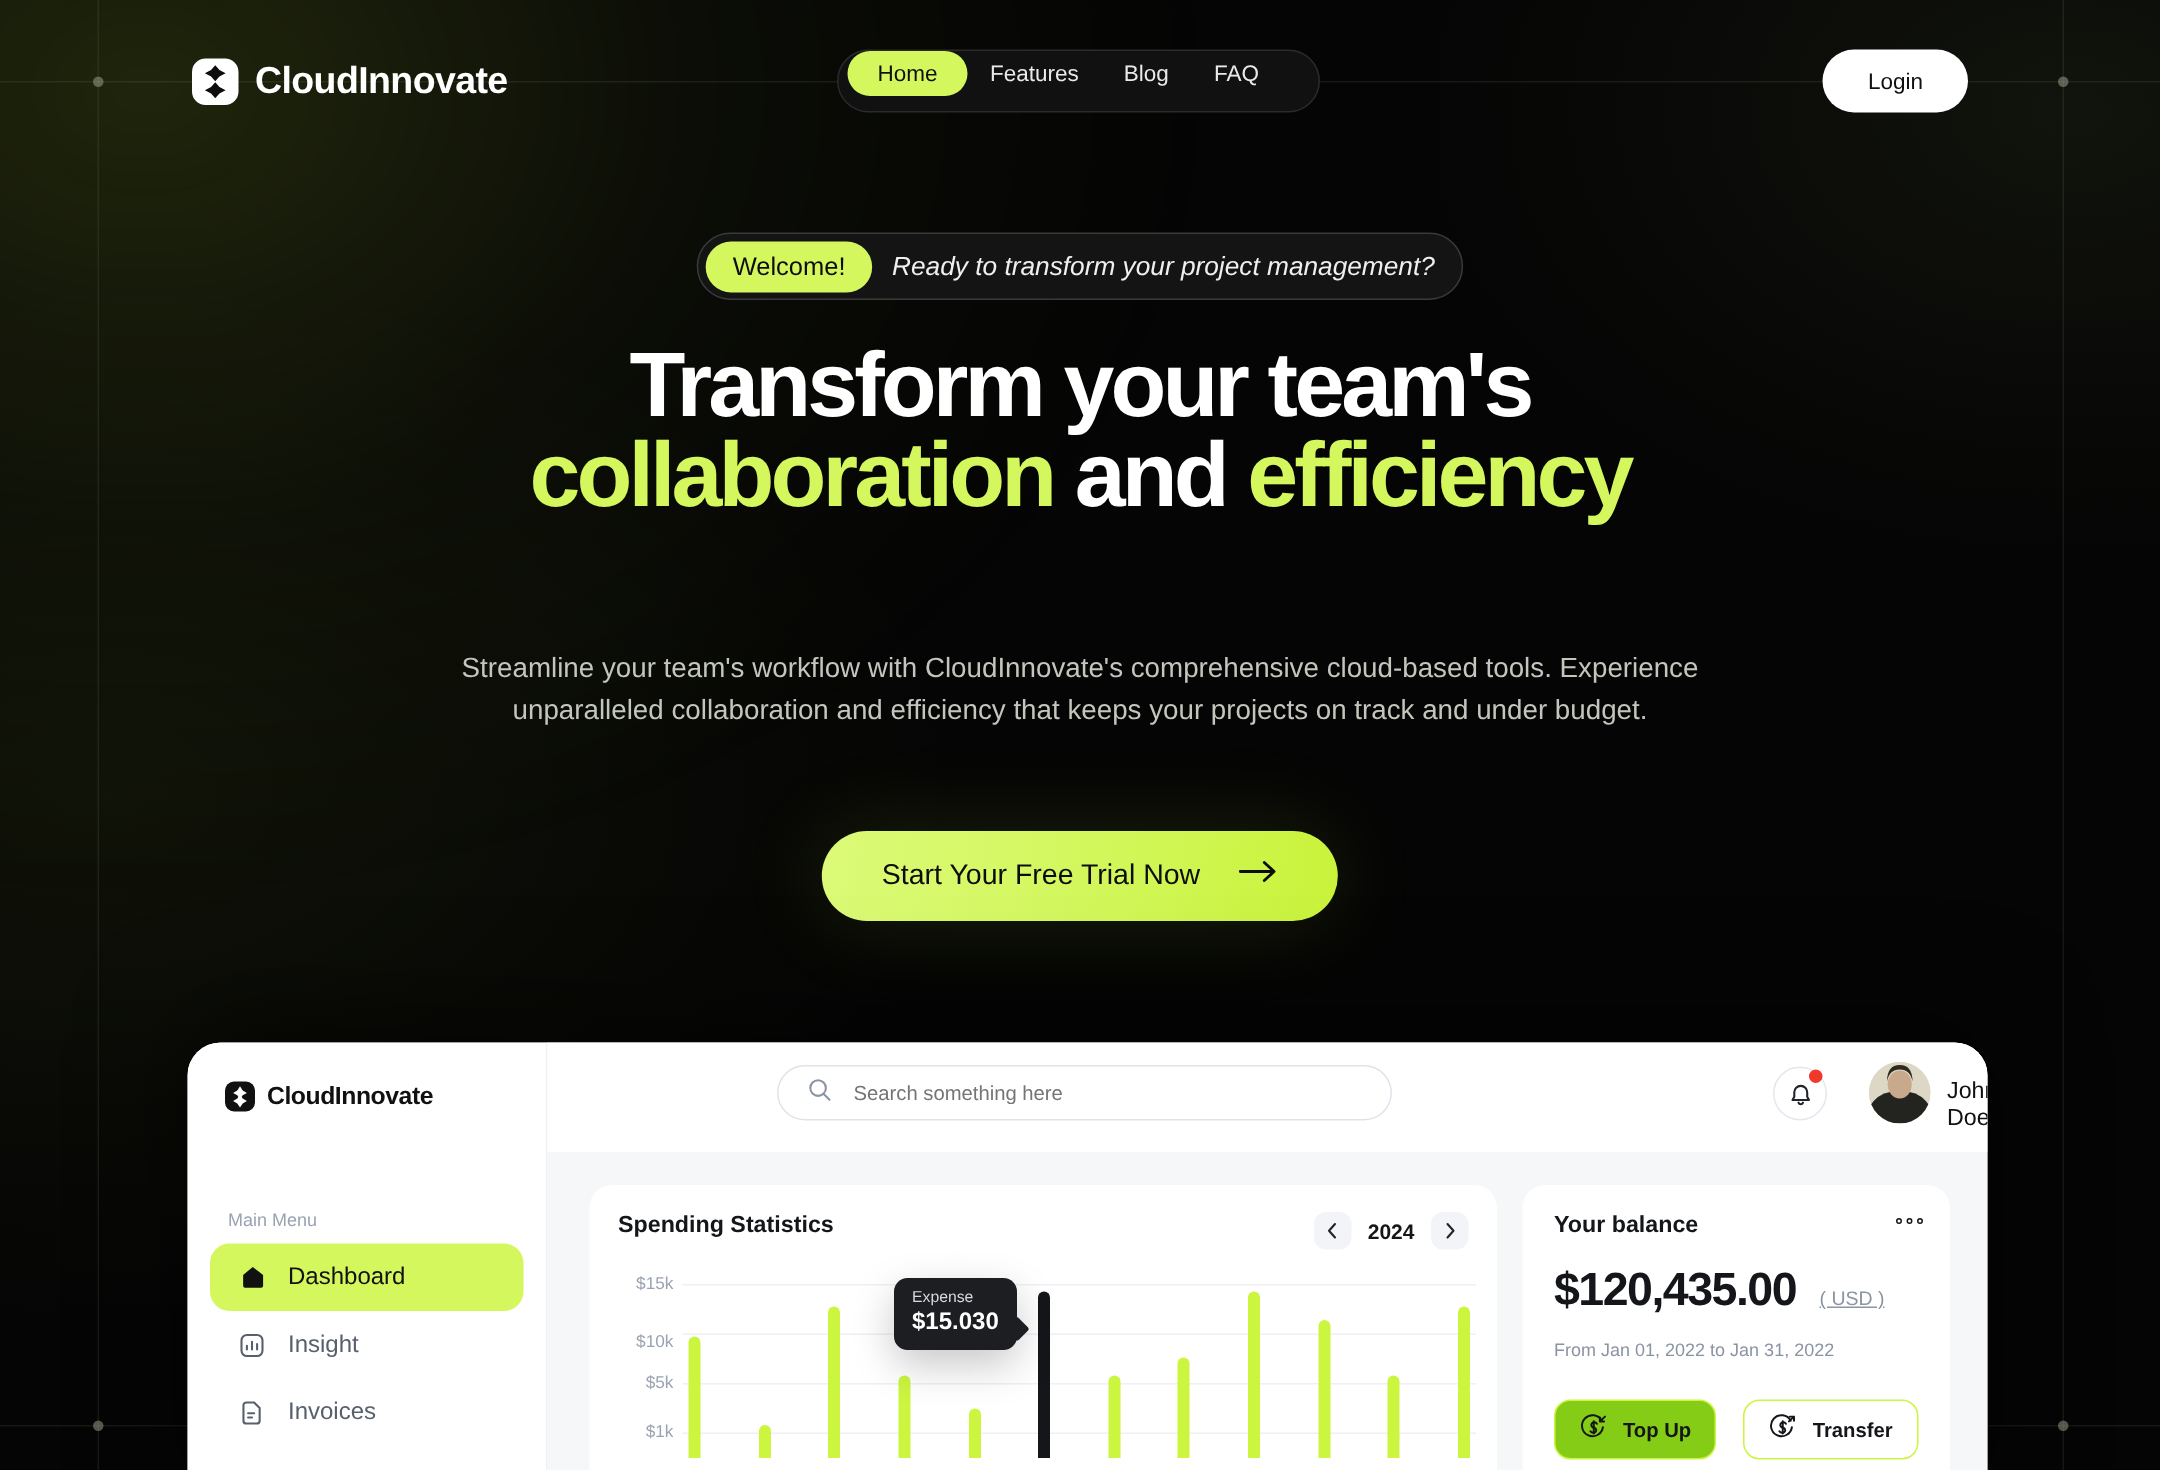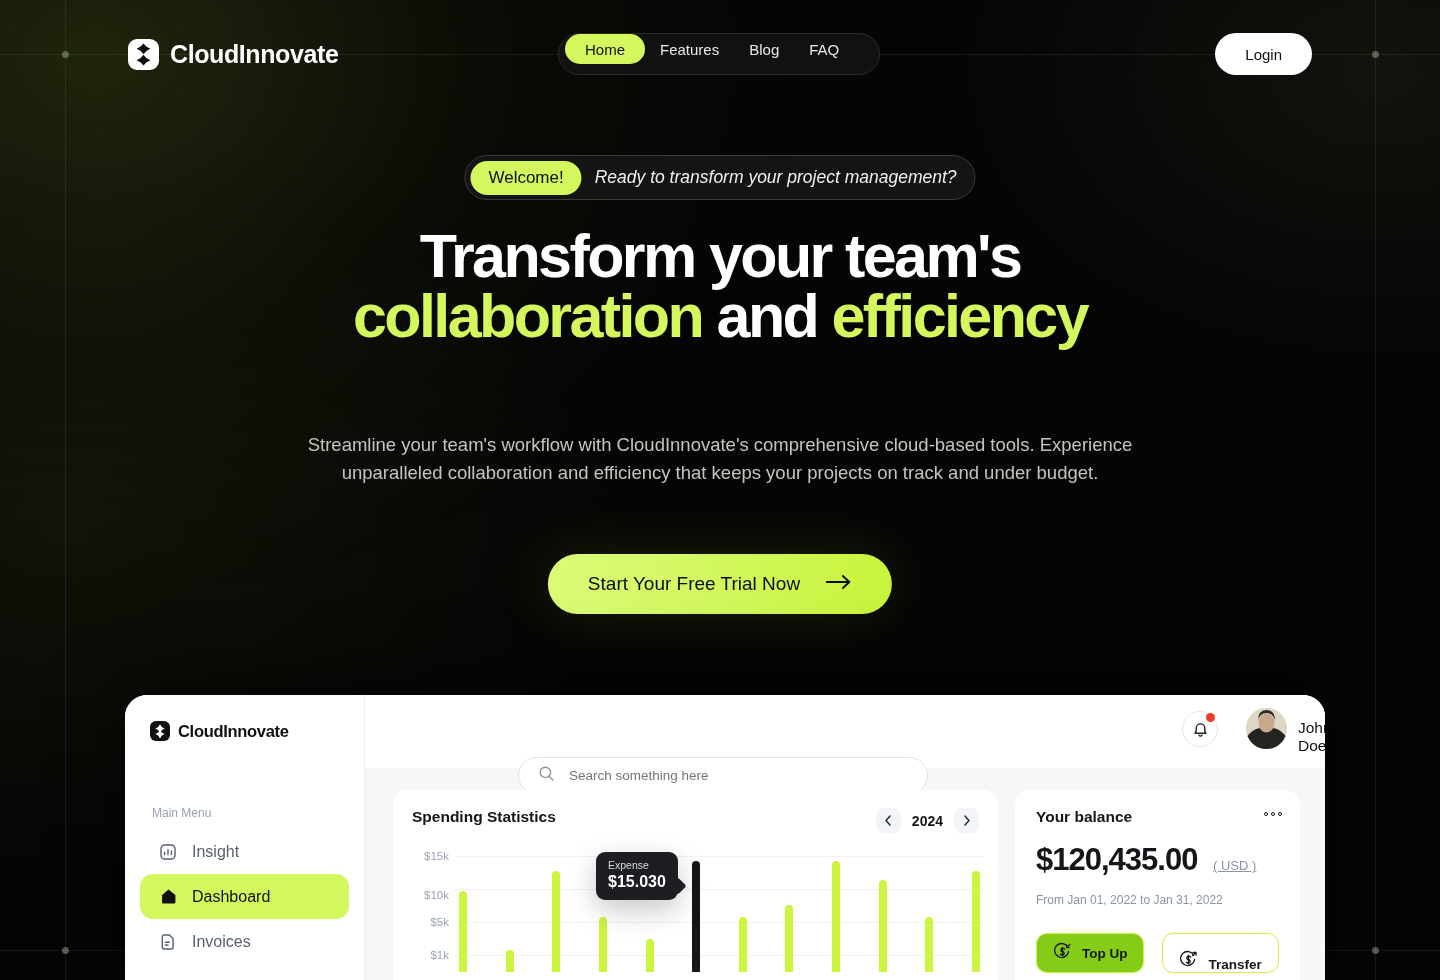--- a/index.html
+++ b/index.html
@@ -123,21 +123,21 @@
   .menu-ico{ width:20px; height:20px; display:flex; align-items:center; justify-content:center; flex:0 0 auto; }
 
   .dash-main{ position:absolute; left:240px; right:0; top:0; bottom:0; background:#f6f7f9; }
   .dash-top{
     position:absolute; left:0; right:0; top:0; height:73px; background:#fff;
     display:flex; align-items:center;
   }
   .search-box{
     position:absolute; left:153px; top:15px; width:410px; height:37px;
     border:1px solid #dfe3e9; border-radius:19px; display:flex; align-items:center; gap:14px;
-    padding:0 19px; background:#fff;margin-top:47px;
+    padding:0 19px; background:#fff;
   }
   .search-input{
     border:none; outline:none; background:transparent; font-family:inherit;
     font-size:13.5px; color:#8b94a3; width:310px;
   }
   .bell{
     position:absolute; left:817px; top:16px; width:36px; height:36px; border-radius:50%;
     border:1px solid #e3e7ed; display:flex; align-items:center; justify-content:center; background:#fff;
   }
   .bell-dot{ position:absolute; right:2px; top:1px; width:9px; height:9px; border-radius:50%; background:#f0392b; }
@@ -182,21 +182,21 @@
   .dot{ width:4px; height:4px; border-radius:50%; border:1.2px solid #14161a; }
   .bal-amount{ position:absolute; left:21px; top:52px; font-size:31px; font-weight:700; color:#14161a; letter-spacing:-1px; }
   .bal-cur{ position:absolute; left:198px; top:68px; font-size:13px; color:#8b94a3;text-decoration:underline; }
   .bal-range{ position:absolute; left:21px; top:103px; font-size:12px; color:#8b94a3; }
   .bal-actions{ position:absolute; left:21px; top:143px; display:flex; gap:18px; }
   .act{
     height:40px; padding:0 16px; border-radius:11px; display:flex; align-items:center; gap:10px;
     font-size:13.5px; font-weight:700; cursor:pointer; font-family:inherit;
   }
   .act-fill{ background:#84cc16; color:#14161a; border:1.5px solid #cbf53f; }
-  .act-out{ background:#fff; color:#14161a; border:1.5px solid #cbf53f;align-items:flex-end; }
+  .act-out{ background:#fff; color:#14161a; border:1.5px solid #cbf53f; }
 </style>
 </head>
 <body>
 
 <div id="bg">
   <div class="glow-a"></div>
   <div class="glow-b"></div>
   <div class="glow-c"></div>
   <div class="grid-v" style="left:65px"></div>
   <div class="grid-v" style="left:1375px"></div>
@@ -263,36 +263,36 @@
           <path d="M10 3.2 L11.8 6 L14.6 7.6 L11.8 9.2 L10 12 L8.2 9.2 L5.4 7.6 L8.2 6 Z" fill="#fff"></path>
           <path d="M10 8.6 L11.8 11.4 L14.6 13 L11.8 14.6 L10 17.4 L8.2 14.6 L5.4 13 L8.2 11.4 Z" fill="#fff"></path>
         </svg>
       </div>
       <span class="dash-brand-name">CloudInnovate</span>
     </div>
 
     <div class="menu-label">Main Menu</div>
 
     <nav class="menu">
+      <div class="menu-item active">
+        <span class="menu-ico">
+          <svg width="17" height="17" viewBox="0 0 17 17">
+              <path d="M8.5 1.6 L15.4 7 V14.2 a1.3 1.3 0 0 1-1.3 1.3 H3.4 A1.3 1.3 0 0 1 2.1 14.2 V7 Z" fill="#111"></path>
+            </svg>
+        </span>
+        <span>Dashboard</span>
+      </div>
       <div class="menu-item">
         <span class="menu-ico">
           <svg width="18" height="18" viewBox="0 0 18 18" fill="none" stroke="#58606e" stroke-width="1.4">
             <rect x="2" y="2" width="14" height="14" rx="3.6"></rect>
             <path d="M5.6 11.6 V9.2 M9 11.6 V6.6 M12.4 11.6 V8" stroke-linecap="round"></path>
           </svg>
         </span>
         <span>Insight</span>
-      </div>
-      <div class="menu-item active">
-        <span class="menu-ico">
-          <svg width="17" height="17" viewBox="0 0 17 17">
-              <path d="M8.5 1.6 L15.4 7 V14.2 a1.3 1.3 0 0 1-1.3 1.3 H3.4 A1.3 1.3 0 0 1 2.1 14.2 V7 Z" fill="#111"></path>
-            </svg>
-        </span>
-        <span>Dashboard</span>
       </div>
       <div class="menu-item">
         <span class="menu-ico">
           <svg width="18" height="18" viewBox="0 0 18 18" fill="none" stroke="#58606e" stroke-width="1.4">
             <path d="M10.4 2 H5.2 A1.9 1.9 0 0 0 3.3 3.9 V14.1 A1.9 1.9 0 0 0 5.2 16 H12.2 A1.9 1.9 0 0 0 14.1 14.1 V5.7 Z" stroke-linejoin="round"></path>
             <path d="M6.4 9.2 H10.4 M6.4 12 H9" stroke-linecap="round"></path>
           </svg>
         </span>
         <span>Invoices</span>
       </div>

